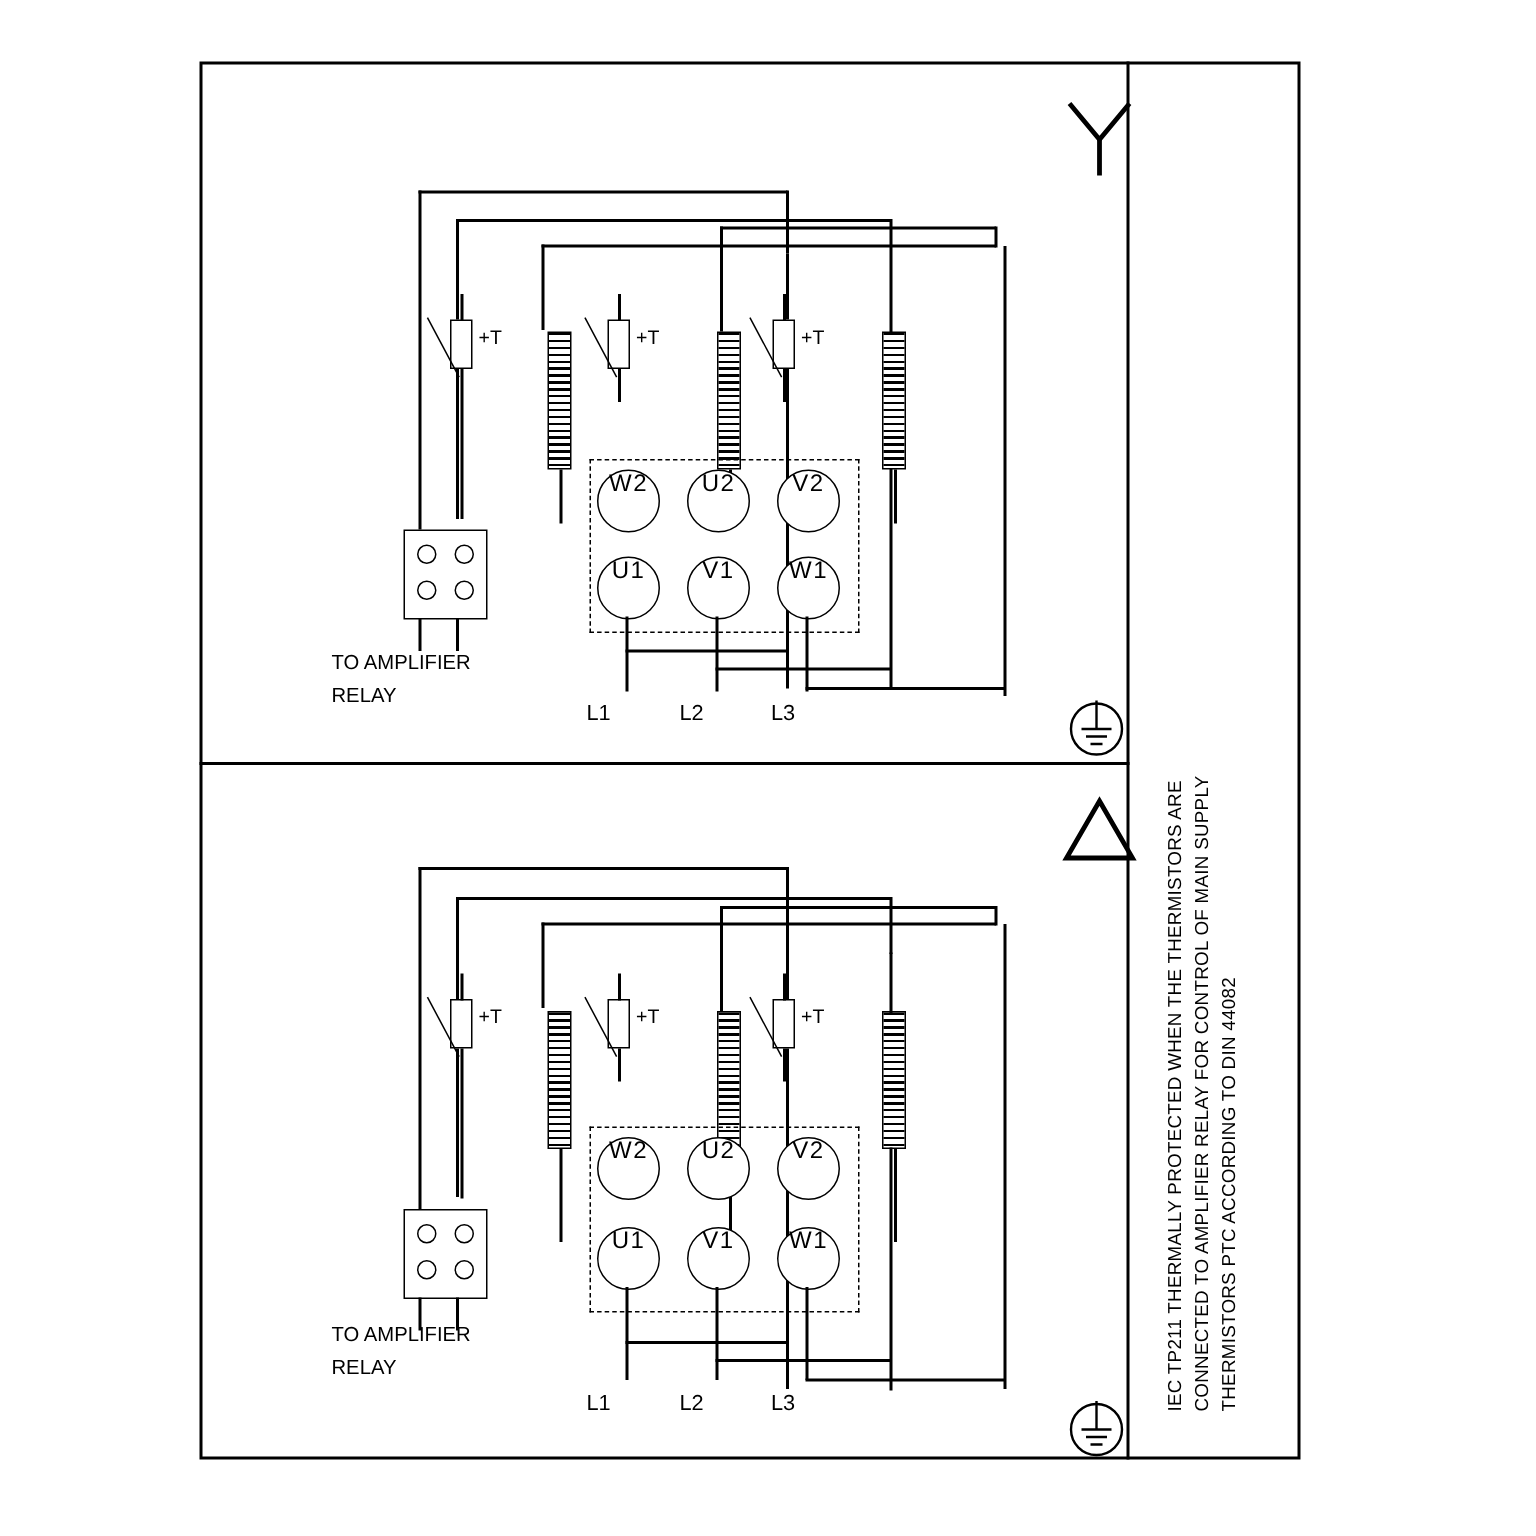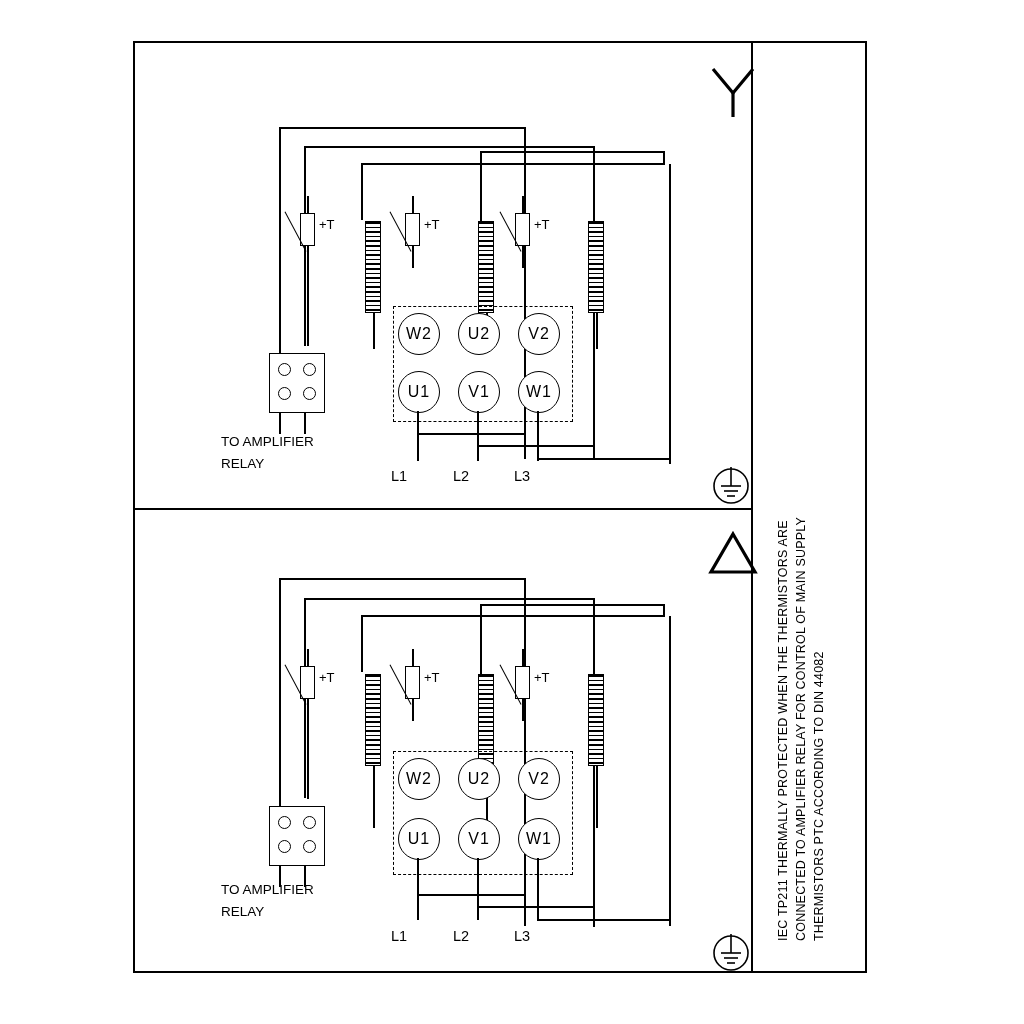--- a/index.html
+++ b/index.html
@@ -121,21 +121,21 @@
 
   
   .term {
     position: absolute;
     width: 40px;
     height: 40px;
     border: 1.5px solid #000;
     border-radius: 50%;
     background: #fff;
     display: flex;
-    align-items: center;
+    align-items: flex-start;
     justify-content: center;
     font-size: 16px;
     letter-spacing: 1px;
   }
   .term-group-dash {
     position: absolute;
     border: 1.3px dashed #000;
     box-sizing: border-box;
   }
 

